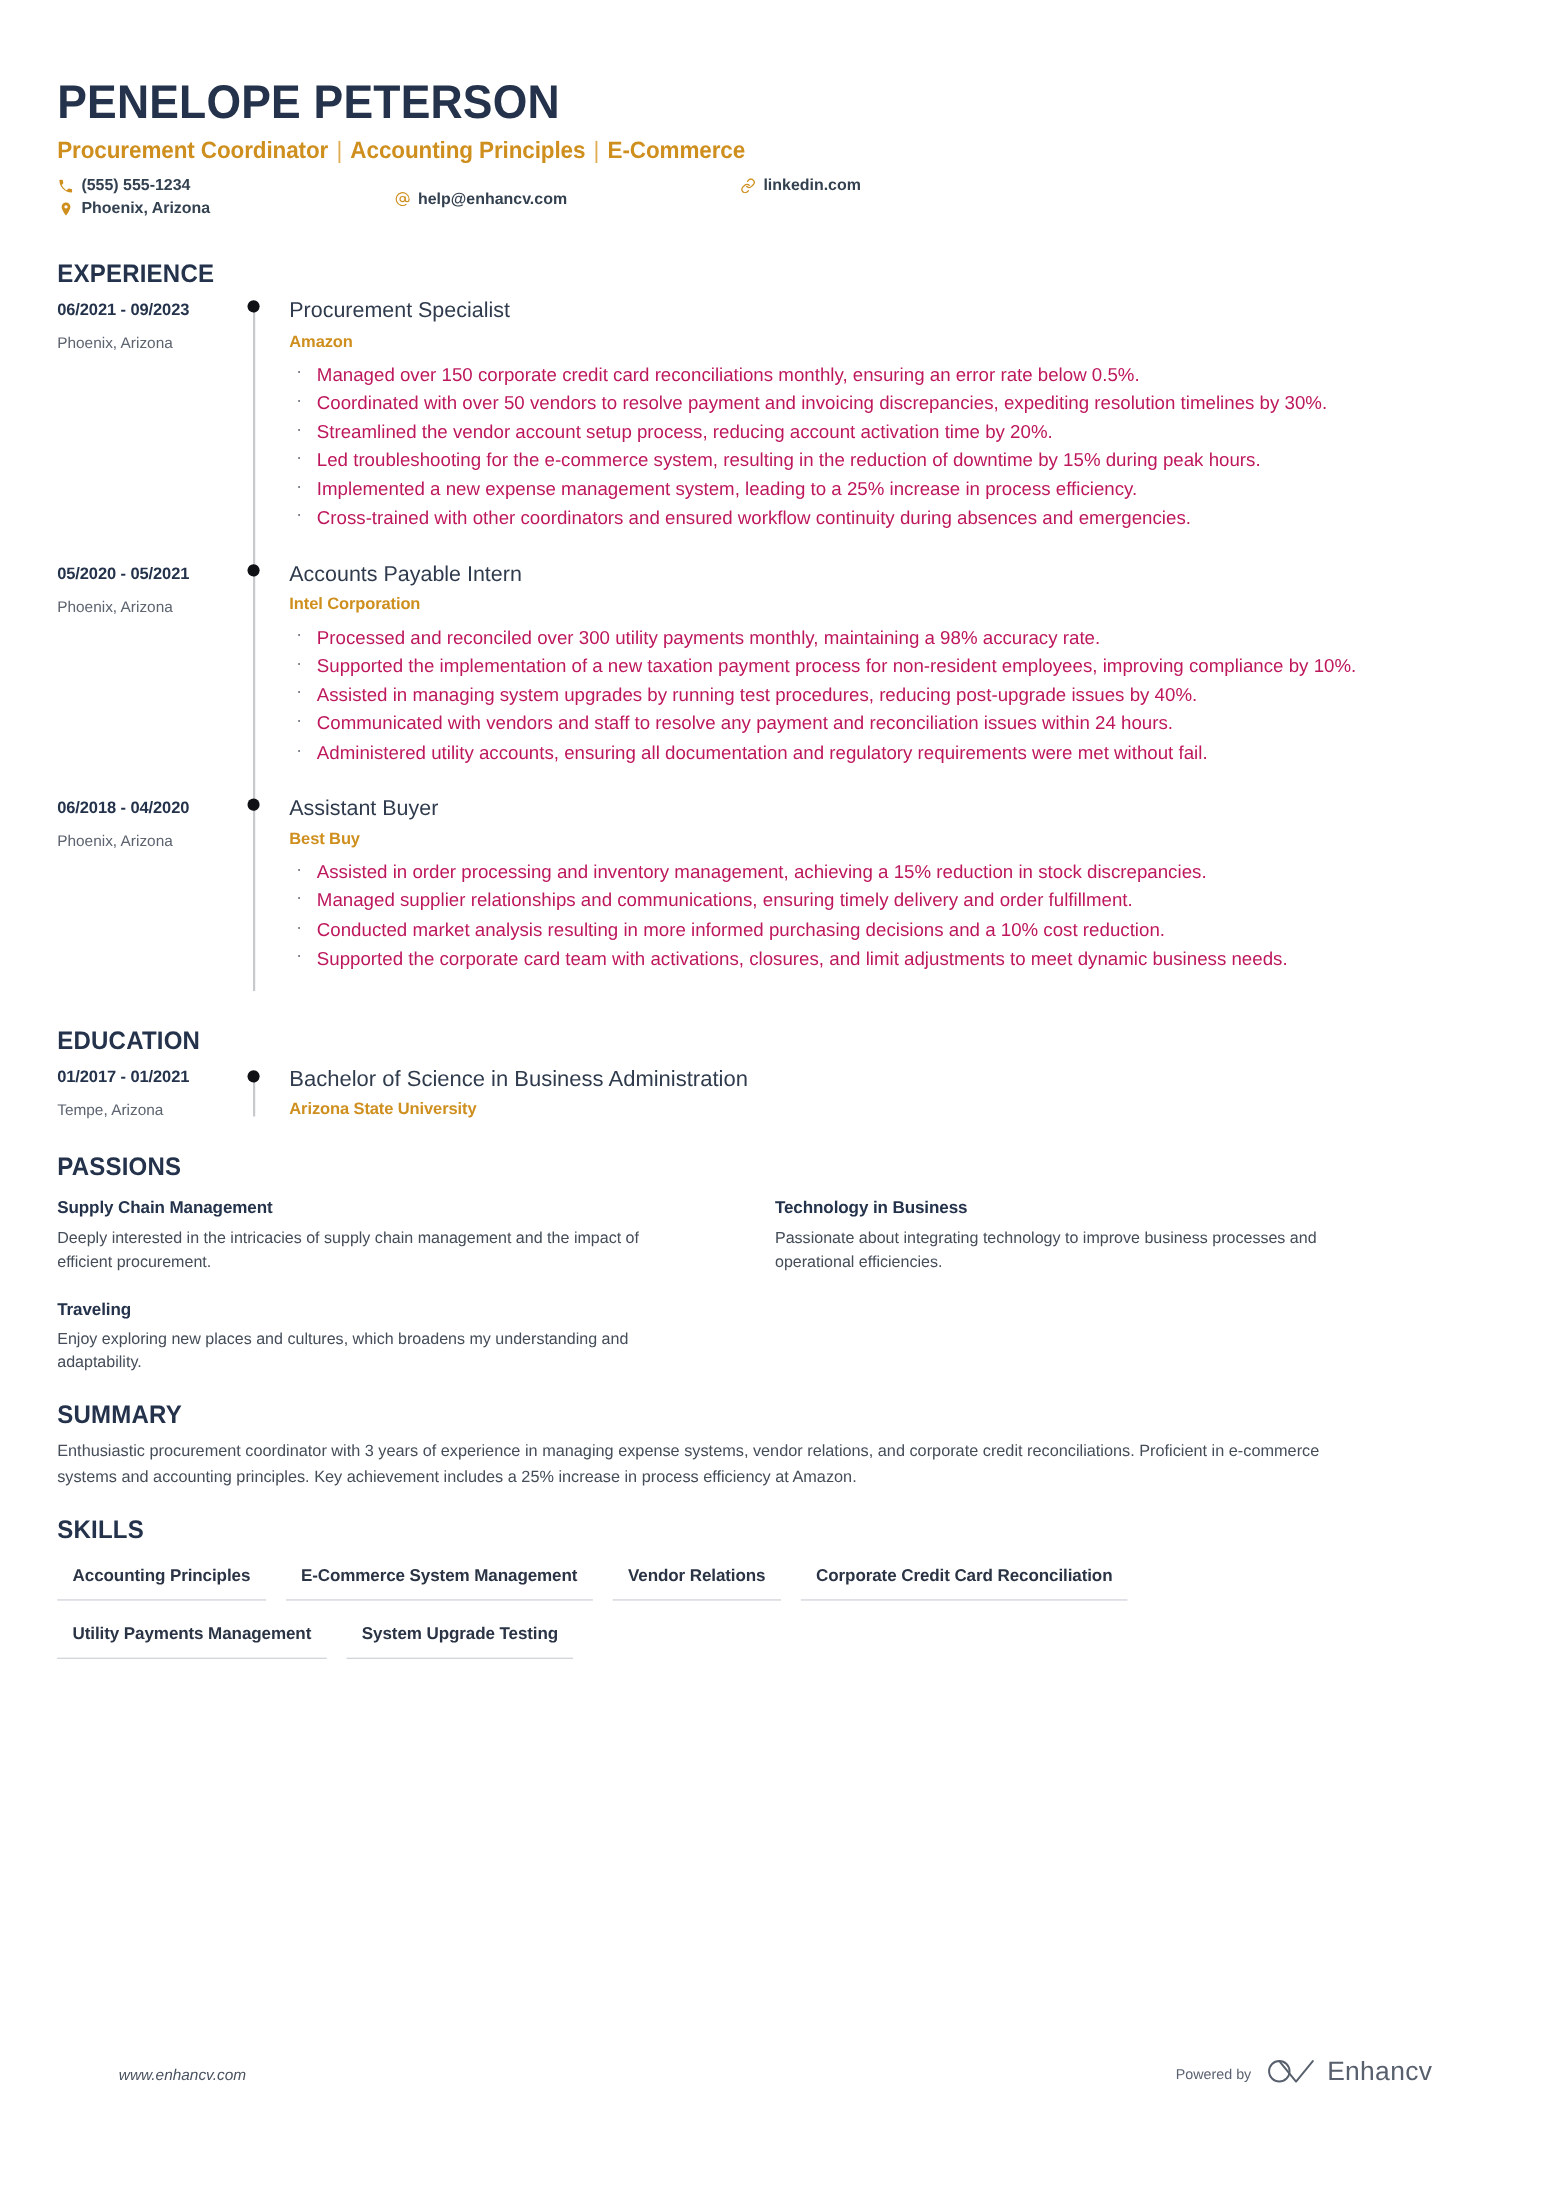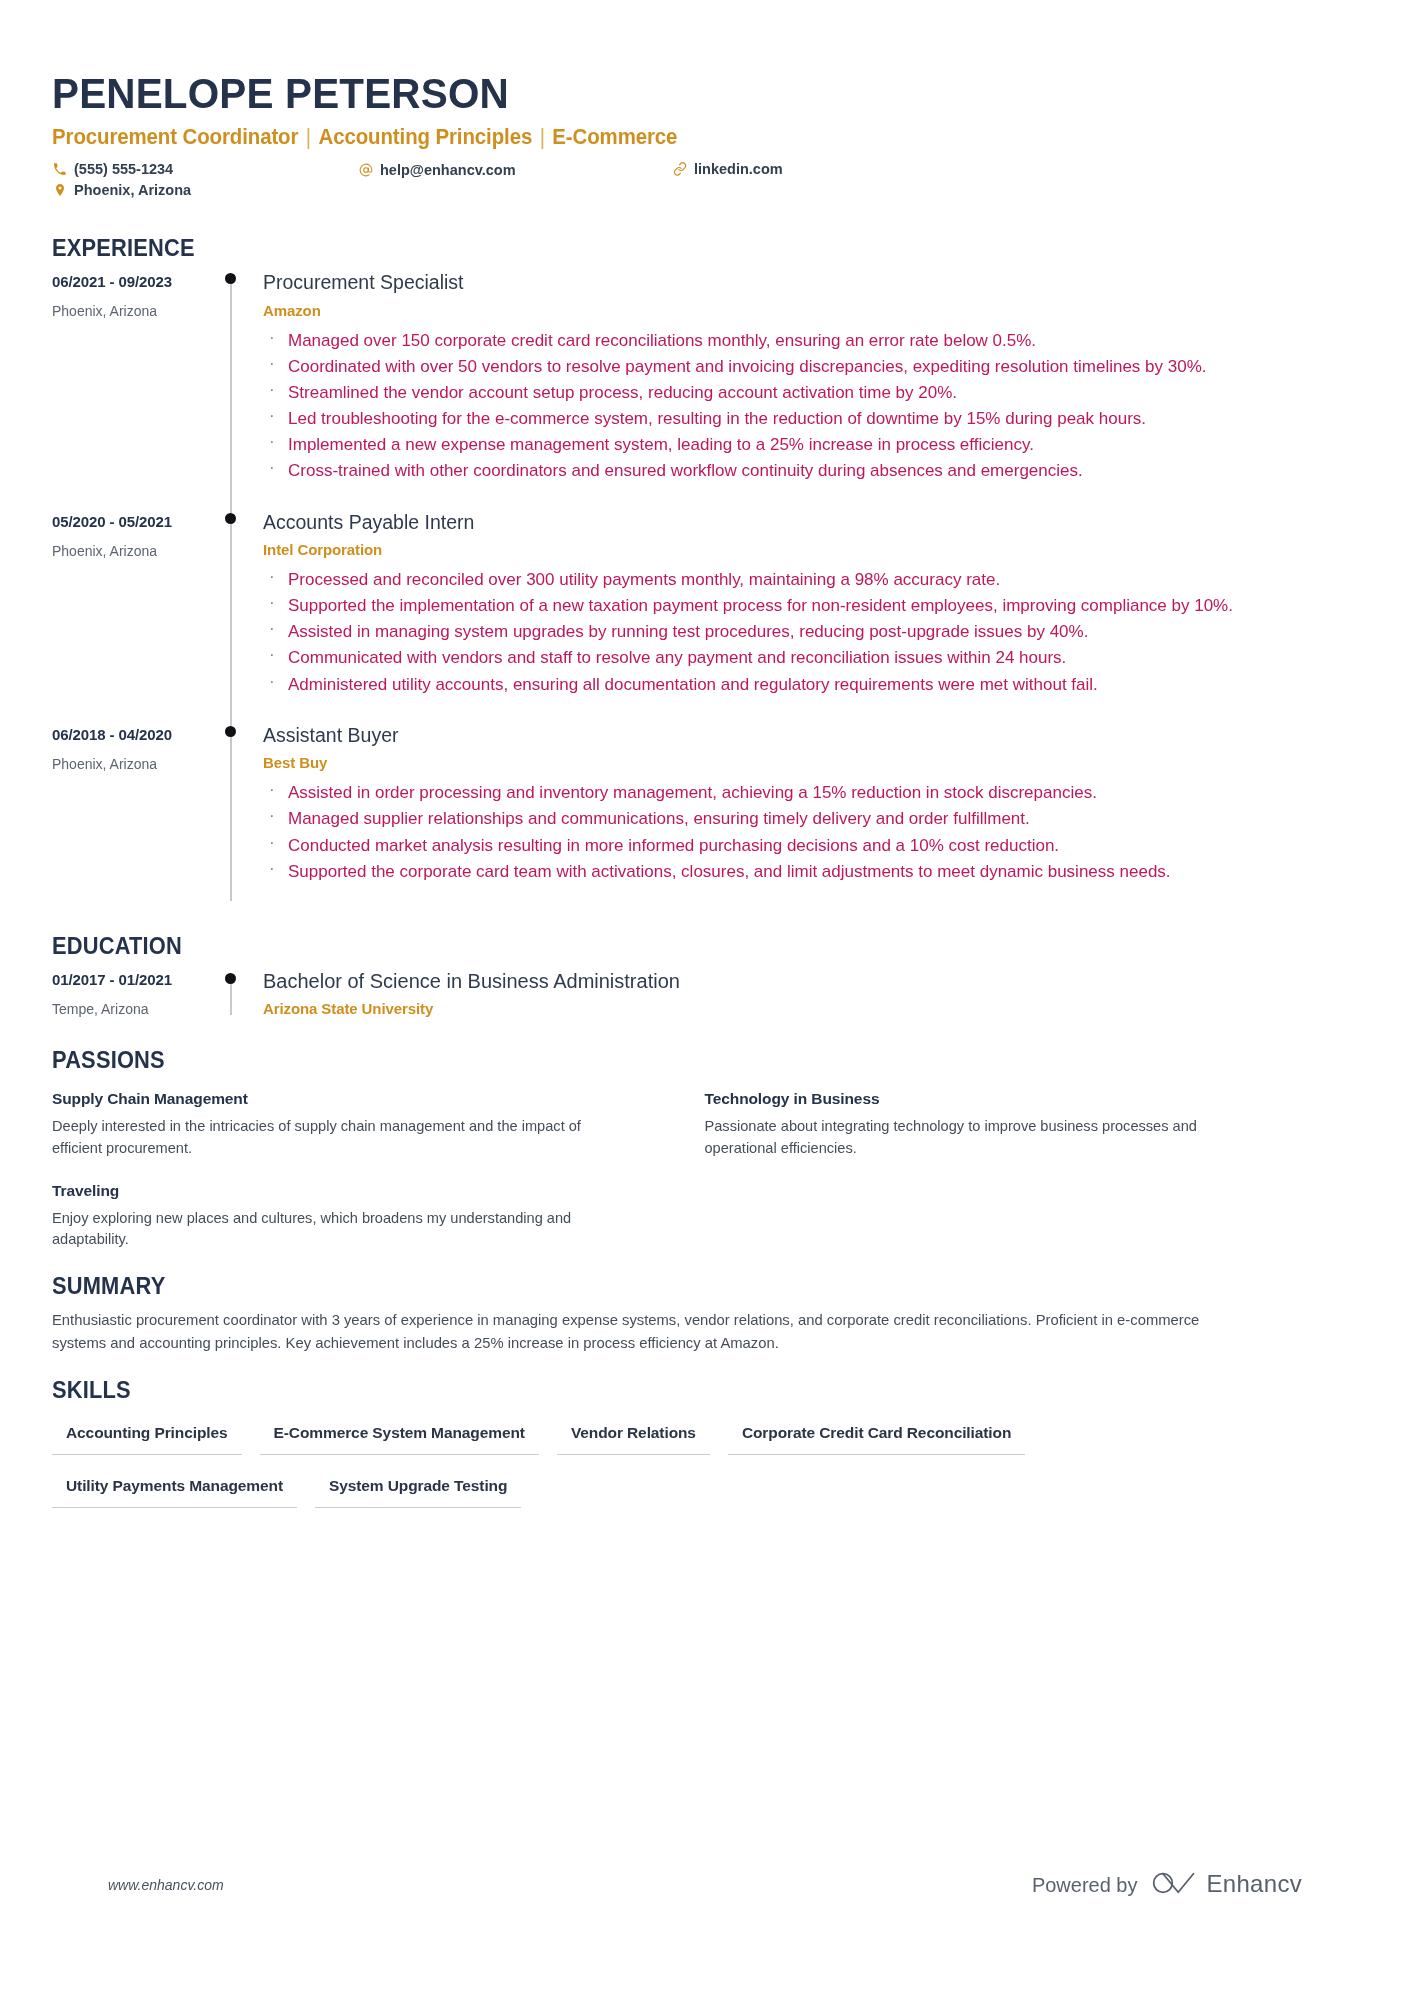--- a/index.html
+++ b/index.html
@@ -50,21 +50,21 @@
     position: absolute;
     display: flex;
     align-items: center;
     gap: 7px;
     font-size: 14.5px;
     font-weight: bold;
     color: #33404f;
     white-space: nowrap;
   }
   .c-phone { left: 0; top: 0; }
-  .c-email { left: 306px; top: 1px; }
+  .c-email { left: 306px; top: 12px; }
   .c-link  { left: 620px; top: 0; }
   .c-loc   { left: 0; top: 21px; }
   .cicon {
     color: #cf8f1e;
     font-size: 14px;
     line-height: 1;
     display: inline-flex;
     width: 15px;
     justify-content: center;
   }
@@ -218,21 +218,21 @@
     display: flex;
     align-items: center;
     justify-content: space-between;
   }
   .footer-url { font-size: 14px; color: #4a5260; font-style: italic; }
   .powered {
     display: flex;
     align-items: center;
     gap: 14px;
   }
-  .powered-label { font-size: 20px; color: #5a6170; }
+  .powered-label { font-size: 13px; color: #5a6170; }
   .brand {
     display: flex;
     align-items: flex-start;
     gap: 11px;
   }
   .brand-name {
     font-size: 24px;
     color: #58606d;
     letter-spacing: 0.3px;
   }

